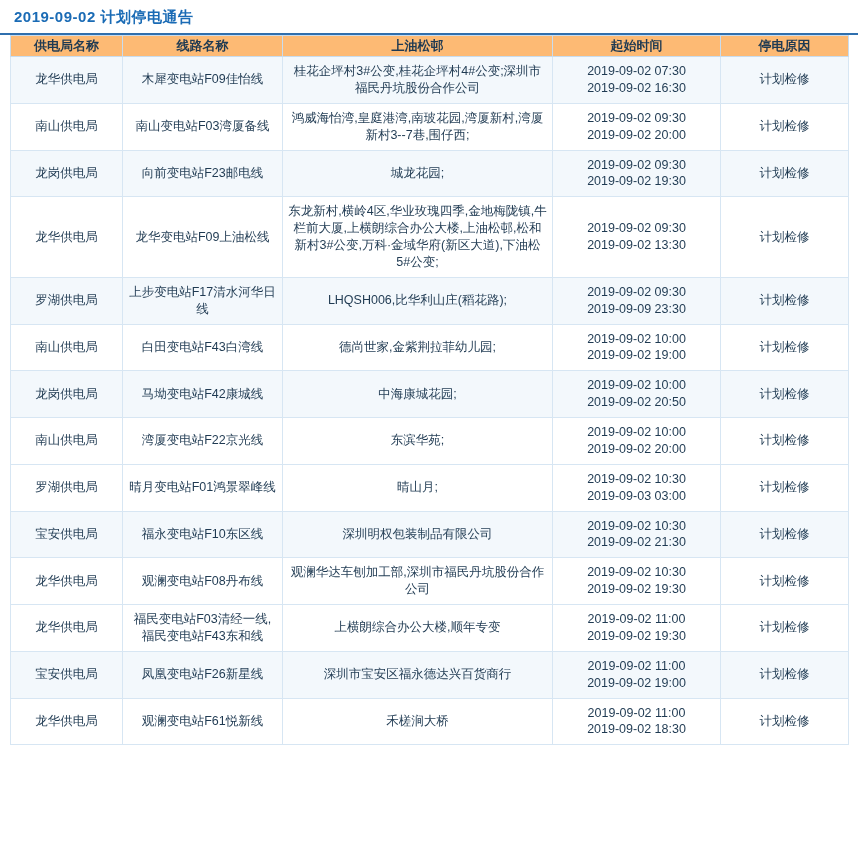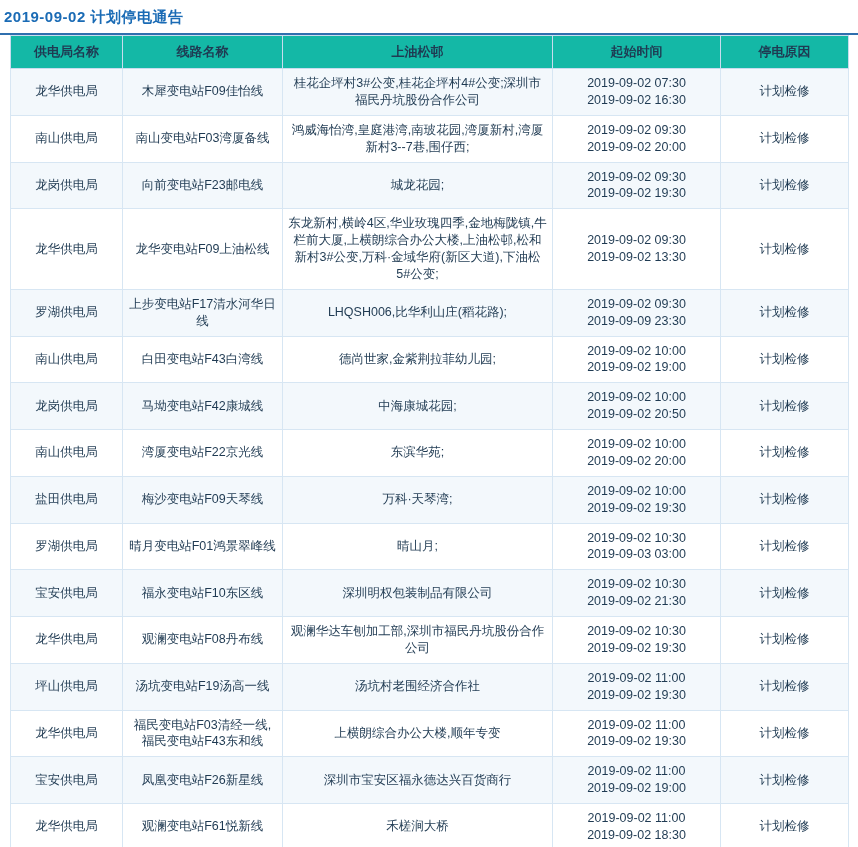--- a/index.html
+++ b/index.html
@@ -11,42 +11,42 @@
   body {
     width: 858px;
     min-height: 847px;
   }
   .page {
     width: 858px;
     box-sizing: border-box;
     padding: 0;
   }
   .title-bar {
-    padding: 8px 10px 6px 4px;
+    padding: 8px 10px 6px 14px;
     border-bottom: 2px solid #2f6fae;
     background: #ffffff;
   }
   .title-text {
     color: #1a6bb5;
     font-size: 15px;
     font-weight: bold;
     letter-spacing: 0.5px;
   }
   table.outage {
     border-collapse: collapse;
     width: 838px;
     margin: 0 10px;
     table-layout: fixed;
   }
   table.outage th {
-    background: #14b8a6;
+    background: #fdba74;
     color: #1f3a52;
     font-size: 13px;
     font-weight: bold;
-    padding: 7px 4px;
+    padding: 1px 4px;
     border: 1px solid #c8dcee;
     text-align: center;
   }
   table.outage td {
     border: 1px solid #d7e6f3;
     font-size: 12.5px;
     color: #1f3a52;
     padding: 6px 5px;
     text-align: center;
     vertical-align: middle;
@@ -170,30 +170,20 @@
         <tr class="row-odd">
           <td>南山供电局</td>
           <td>湾厦变电站F22京光线</td>
           <td class="scope-cell">东滨华苑;</td>
           <td class="time-cell">
             <span>2019-09-02 10:00</span>
             <span>2019-09-02 20:00</span>
           </td>
           <td>计划检修</td>
         </tr>
-        <tr class="row-even">
-          <td>盐田供电局</td>
-          <td>梅沙变电站F09天琴线</td>
-          <td class="scope-cell">万科·天琴湾;</td>
-          <td class="time-cell">
-            <span>2019-09-02 10:00</span>
-            <span>2019-09-02 19:30</span>
-          </td>
-          <td>计划检修</td>
-        </tr>
         <tr class="row-odd">
           <td>罗湖供电局</td>
           <td>晴月变电站F01鸿景翠峰线</td>
           <td class="scope-cell">晴山月;</td>
           <td class="time-cell">
             <span>2019-09-02 10:30</span>
             <span>2019-09-03 03:00</span>
           </td>
           <td>计划检修</td>
         </tr>
@@ -210,30 +200,20 @@
         <tr class="row-odd">
           <td>龙华供电局</td>
           <td>观澜变电站F08丹布线</td>
           <td class="scope-cell">观澜华达车刨加工部,深圳市福民丹坑股份合作公司</td>
           <td class="time-cell">
             <span>2019-09-02 10:30</span>
             <span>2019-09-02 19:30</span>
           </td>
           <td>计划检修</td>
         </tr>
-        <tr class="row-even">
-          <td>坪山供电局</td>
-          <td>汤坑变电站F19汤高一线</td>
-          <td class="scope-cell">汤坑村老围经济合作社</td>
-          <td class="time-cell">
-            <span>2019-09-02 11:00</span>
-            <span>2019-09-02 19:30</span>
-          </td>
-          <td>计划检修</td>
-        </tr>
         <tr class="row-odd">
           <td>龙华供电局</td>
           <td>福民变电站F03清经一线,福民变电站F43东和线</td>
           <td class="scope-cell">上横朗综合办公大楼,顺年专变</td>
           <td class="time-cell">
             <span>2019-09-02 11:00</span>
             <span>2019-09-02 19:30</span>
           </td>
           <td>计划检修</td>
         </tr>

